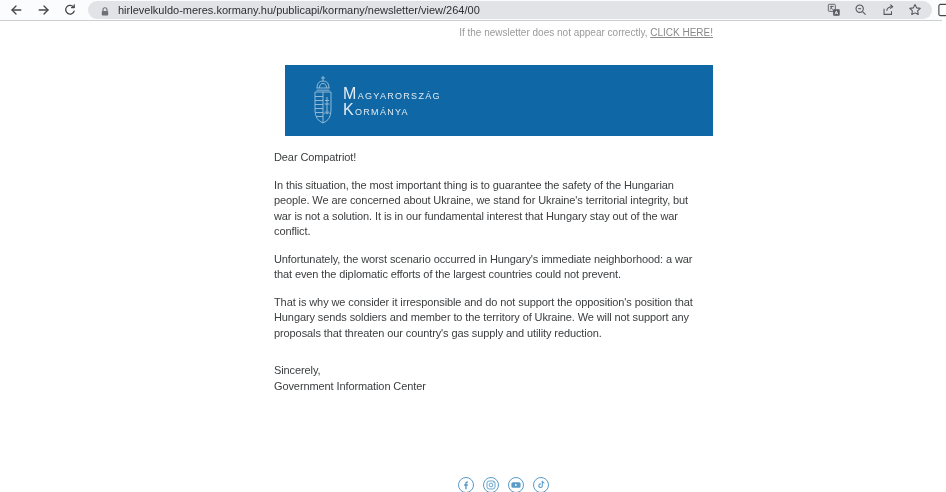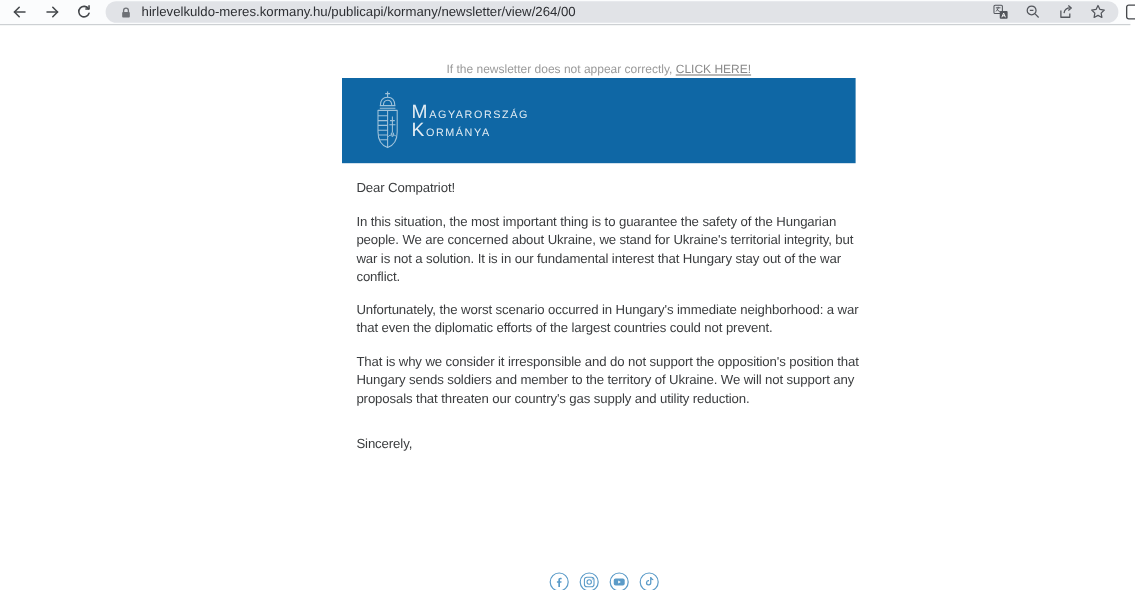--- a/index.html
+++ b/index.html
@@ -15,30 +15,30 @@
   .nav-back{left:9px;} .nav-fwd{left:37px;} .nav-reload{left:63px;}
   .omnibox{position:absolute;left:88px;top:1px;width:844px;height:18px;
     border-radius:9px;background:#e1e3e7;display:flex;align-items:center;}
   .padlock{width:12px;height:12px;margin-left:11px;flex:0 0 auto;}
   .url-text{margin-left:7px;font-size:11px;color:#2d2f33;letter-spacing:0;
     white-space:nowrap;overflow:hidden;flex:1 1 auto;line-height:18px;}
   .omni-icons{display:flex;gap:13px;margin-right:10px;flex:0 0 auto;}
   .omni-icons .ic{width:14px;height:14px;cursor:pointer;}
   .clipped-icon{position:absolute;left:938px;top:3px;width:14px;height:14px;}
   
-  .notice{position:absolute;left:285px;top:27px;width:428px;text-align:center;
-    font-size:10px;color:#9a9a9a;margin-top:26px;}
+  .notice{position:absolute;left:285px;top:27px;width:428px;text-align:right;
+    font-size:10px;color:#9a9a9a;}
   .notice a{color:#8a8a8a;text-decoration:underline;cursor:pointer;}
   .masthead{position:absolute;left:285px;top:65px;width:428px;height:71px;
     background:#0f67a5;}
   .emblem{position:absolute;left:27px;top:11px;width:22px;height:48px;}
   .org{position:absolute;left:58px;top:21px;font-family:Liberation Sans, sans-serif;
     color:#e2ecf3;font-size:13.5px;letter-spacing:1.3px;line-height:15px;}
   .org div::first-letter{font-size:16px;}
-  .letter{position:absolute;left:297px;top:150px;width:426px;
+  .letter{position:absolute;left:274px;top:150px;width:426px;
     font-size:11px;letter-spacing:-0.1px;line-height:15.5px;color:#3b3d3f;}
   .letter p{margin:0 0 12px 0;}
   .closing{margin-top:22px;}
   
   .social{position:absolute;left:458px;top:477px;display:flex;gap:9px;}
   .chip{width:16px;height:16px;border:1.2px solid #5b9bc8;border-radius:50%;
     color:#5b9bc8;display:flex;align-items:center;justify-content:center;
     box-sizing:border-box;cursor:pointer;background:#fff;}
   .chip svg{display:block;}
 </style>
@@ -136,20 +136,21 @@
   </div>
 </div>
 
 <div class="letter">
   <p>Dear Compatriot!</p>
   <p>In this situation, the most important thing is to guarantee the safety of the Hungarian people. We are concerned about Ukraine, we stand for Ukraine's territorial integrity, but war is not a solution. It is in our fundamental interest that Hungary stay out of the war conflict.</p>
   <p>Unfortunately, the worst scenario occurred in Hungary's immediate neighborhood: a war that even the diplomatic efforts of the largest countries could not prevent.</p>
   <p>That is why we consider it irresponsible and do not support the opposition's position that Hungary sends soldiers and member to the territory of Ukraine. We will not support any proposals that threaten our country's gas supply and utility reduction.</p>
   <div class="closing">
     <div>Sincerely,</div>
+    <div>Government Information Center</div>
   </div>
 </div>
 
 <div class="social">
   <span class="chip">
     <svg viewBox="0 0 12 12" width="10" height="10">
         <path d="M6.8 11V6.8h1.4l.2-1.6H6.8V4.1c0-.45.15-.8.8-.8h.85V1.9C8.3 1.85 7.8 1.8 7.2 1.8c-1.25 0-2.1.75-2.1 2.15v1.25H3.7v1.6h1.4V11z" fill="currentColor"></path>
       </svg>
   </span>
   <span class="chip">

